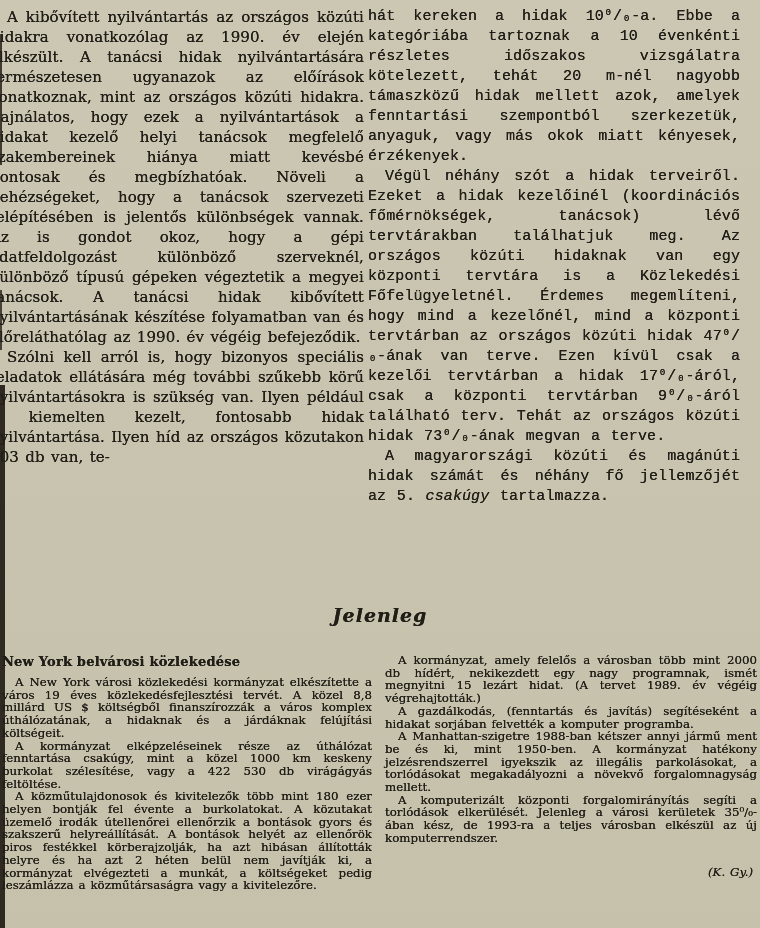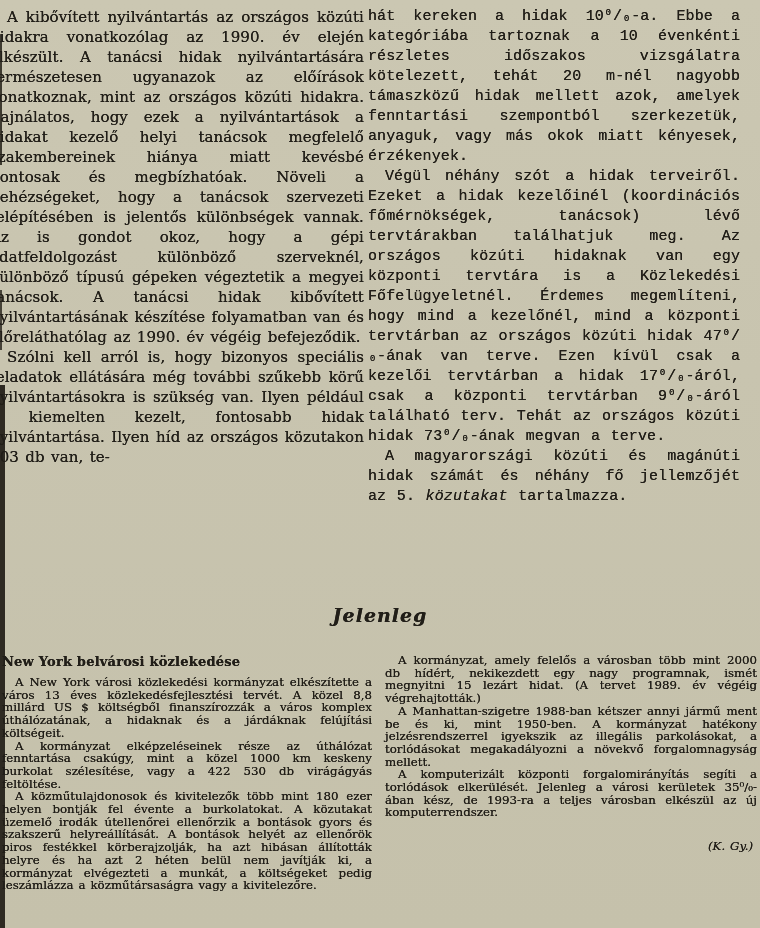--- a/index.html
+++ b/index.html
@@ -129,35 +129,36 @@
 
   <section class="top-article">
     <div class="col-tl">
       <p>A kibővített nyilvántartás az országos közúti hidakra vonatkozólag az 1990. év elején elkészült. A tanácsi hidak nyilvántartására természetesen ugyanazok az előírások vonatkoznak, mint az országos közúti hidakra. Sajnálatos, hogy ezek a nyilvántartások a hidakat kezelő helyi tanácsok megfelelő szakembereinek hiánya miatt kevésbé pontosak és megbízhatóak. Növeli a nehézségeket, hogy a tanácsok szervezeti felépítésében is jelentős különbségek vannak. Az is gondot okoz, hogy a gépi adatfeldolgozást különböző szerveknél, különböző típusú gépeken végeztetik a megyei tanácsok. A tanácsi hidak kibővített nyilvántartásának készítése folyamatban van és előreláthatólag az 1990. év végéig befejeződik.</p>
       <p>Szólni kell arról is, hogy bizonyos speciális feladatok ellátására még további szűkebb körű nyilvántartásokra is szükség van. Ilyen például a kiemelten kezelt, fontosabb hidak nyilvántartása. Ilyen híd az országos közutakon 603 db van, te-</p>
     </div>
     <div class="col-tr">
       <p class="cont">hát kereken a hidak 10⁰/₀-a. Ebbe a kategóriába tartoznak a 10 évenkénti részletes időszakos vizsgálatra kötelezett, tehát 20 m-nél nagyobb támaszközű hidak mellett azok, amelyek fenntartási szempontból szerkezetük, anyaguk, vagy más okok miatt kényesek, érzékenyek.</p>
       <p>Végül néhány szót a hidak terveiről. Ezeket a hidak kezelőinél (koordinációs főmérnökségek, tanácsok) lévő tervtárakban találhatjuk meg. Az országos közúti hidaknak van egy központi tervtára is a Közlekedési Főfelügyeletnél. Érdemes megemlíteni, hogy mind a kezelőnél, mind a központi tervtárban az országos közúti hidak 47⁰/₀-ának van terve. Ezen kívül csak a kezelői tervtárban a hidak 17⁰/₀-áról, csak a központi tervtárban 9⁰/₀-áról található terv. Tehát az országos közúti hidak 73⁰/₀-ának megvan a terve.</p>
       <p>
-        <span>A magyarországi közúti és magánúti hidak számát és néhány fő jellemzőjét az 5. </span><i class="inline-italic">közutakat</i><span> tartalmazza.</span>
+        <span>A magyarországi közúti és magánúti hidak számát és néhány fő jellemzőjét az 5. </span><i class="inline-italic">csakúgy</i><span> tartalmazza.</span>
       </p>
     </div>
   </section>
 
   <h2 class="section-heading">Jelenleg</h2>
 
   <section class="news">
     <div class="col-bl">
       <h3>New York belvárosi közlekedése</h3>
-      <p>A New York városi közlekedési kormányzat elkészítette a város 13 éves közlekedésfejlesztési tervét. A közel 8,8 millárd US $ költségből finanszírozzák a város komplex úthálózatának, a hidaknak és a járdáknak felújítási költségeit.</p>
+      <p>A New York városi közlekedési kormányzat elkészítette a város 19 éves közlekedésfejlesztési tervét. A közel 8,8 millárd US $ költségből finanszírozzák a város komplex úthálózatának, a hidaknak és a járdáknak felújítási költségeit.</p>
       <p>A kormányzat elképzeléseinek része az úthálózat fenntartása csakúgy, mint a közel 1000 km keskeny burkolat szélesítése, vagy a 422 530 db virágágyás feltöltése.</p>
       <p>A közműtulajdonosok és kivitelezők több mint 180 ezer helyen bontják fel évente a burkolatokat. A közutakat üzemelő irodák útellenőrei ellenőrzik a bontások gyors és szakszerű helyreállítását. A bontások helyét az ellenőrök piros festékkel körberajzolják, ha azt hibásan állították helyre és ha azt 2 héten belül nem javítják ki, a kormányzat elvégezteti a munkát, a költségeket pedig leszámlázza a közműtársaságra vagy a kivitelezőre.</p>
     </div>
     <div class="col-br">
       <p>A kormányzat, amely felelős a városban több mint 2000 db hídért, nekikezdett egy nagy programnak, ismét megnyitni 15 lezárt hidat. (A tervet 1989. év végéig végrehajtották.)</p>
+      <p>A gazdálkodás, (fenntartás és javítás) segítéseként a hidakat sorjában felvették a komputer programba.</p>
       <p>A Manhattan-szigetre 1988-ban kétszer annyi jármű ment be és ki, mint 1950-ben. A kormányzat hatékony jelzésrendszerrel igyekszik az illegális parkolásokat, a torlódásokat megakadályozni a növekvő forgalomnagyság mellett.</p>
       <p>A komputerizált központi forgalomirányítás segíti a torlódások elkerülését. Jelenleg a városi kerületek 35⁰/₀-ában kész, de 1993-ra a teljes városban elkészül az új komputerrendszer.</p>
       <p class="author">(K. Gy.)</p>
     </div>
   </section>
 
 </div>
 
 </body></html>

